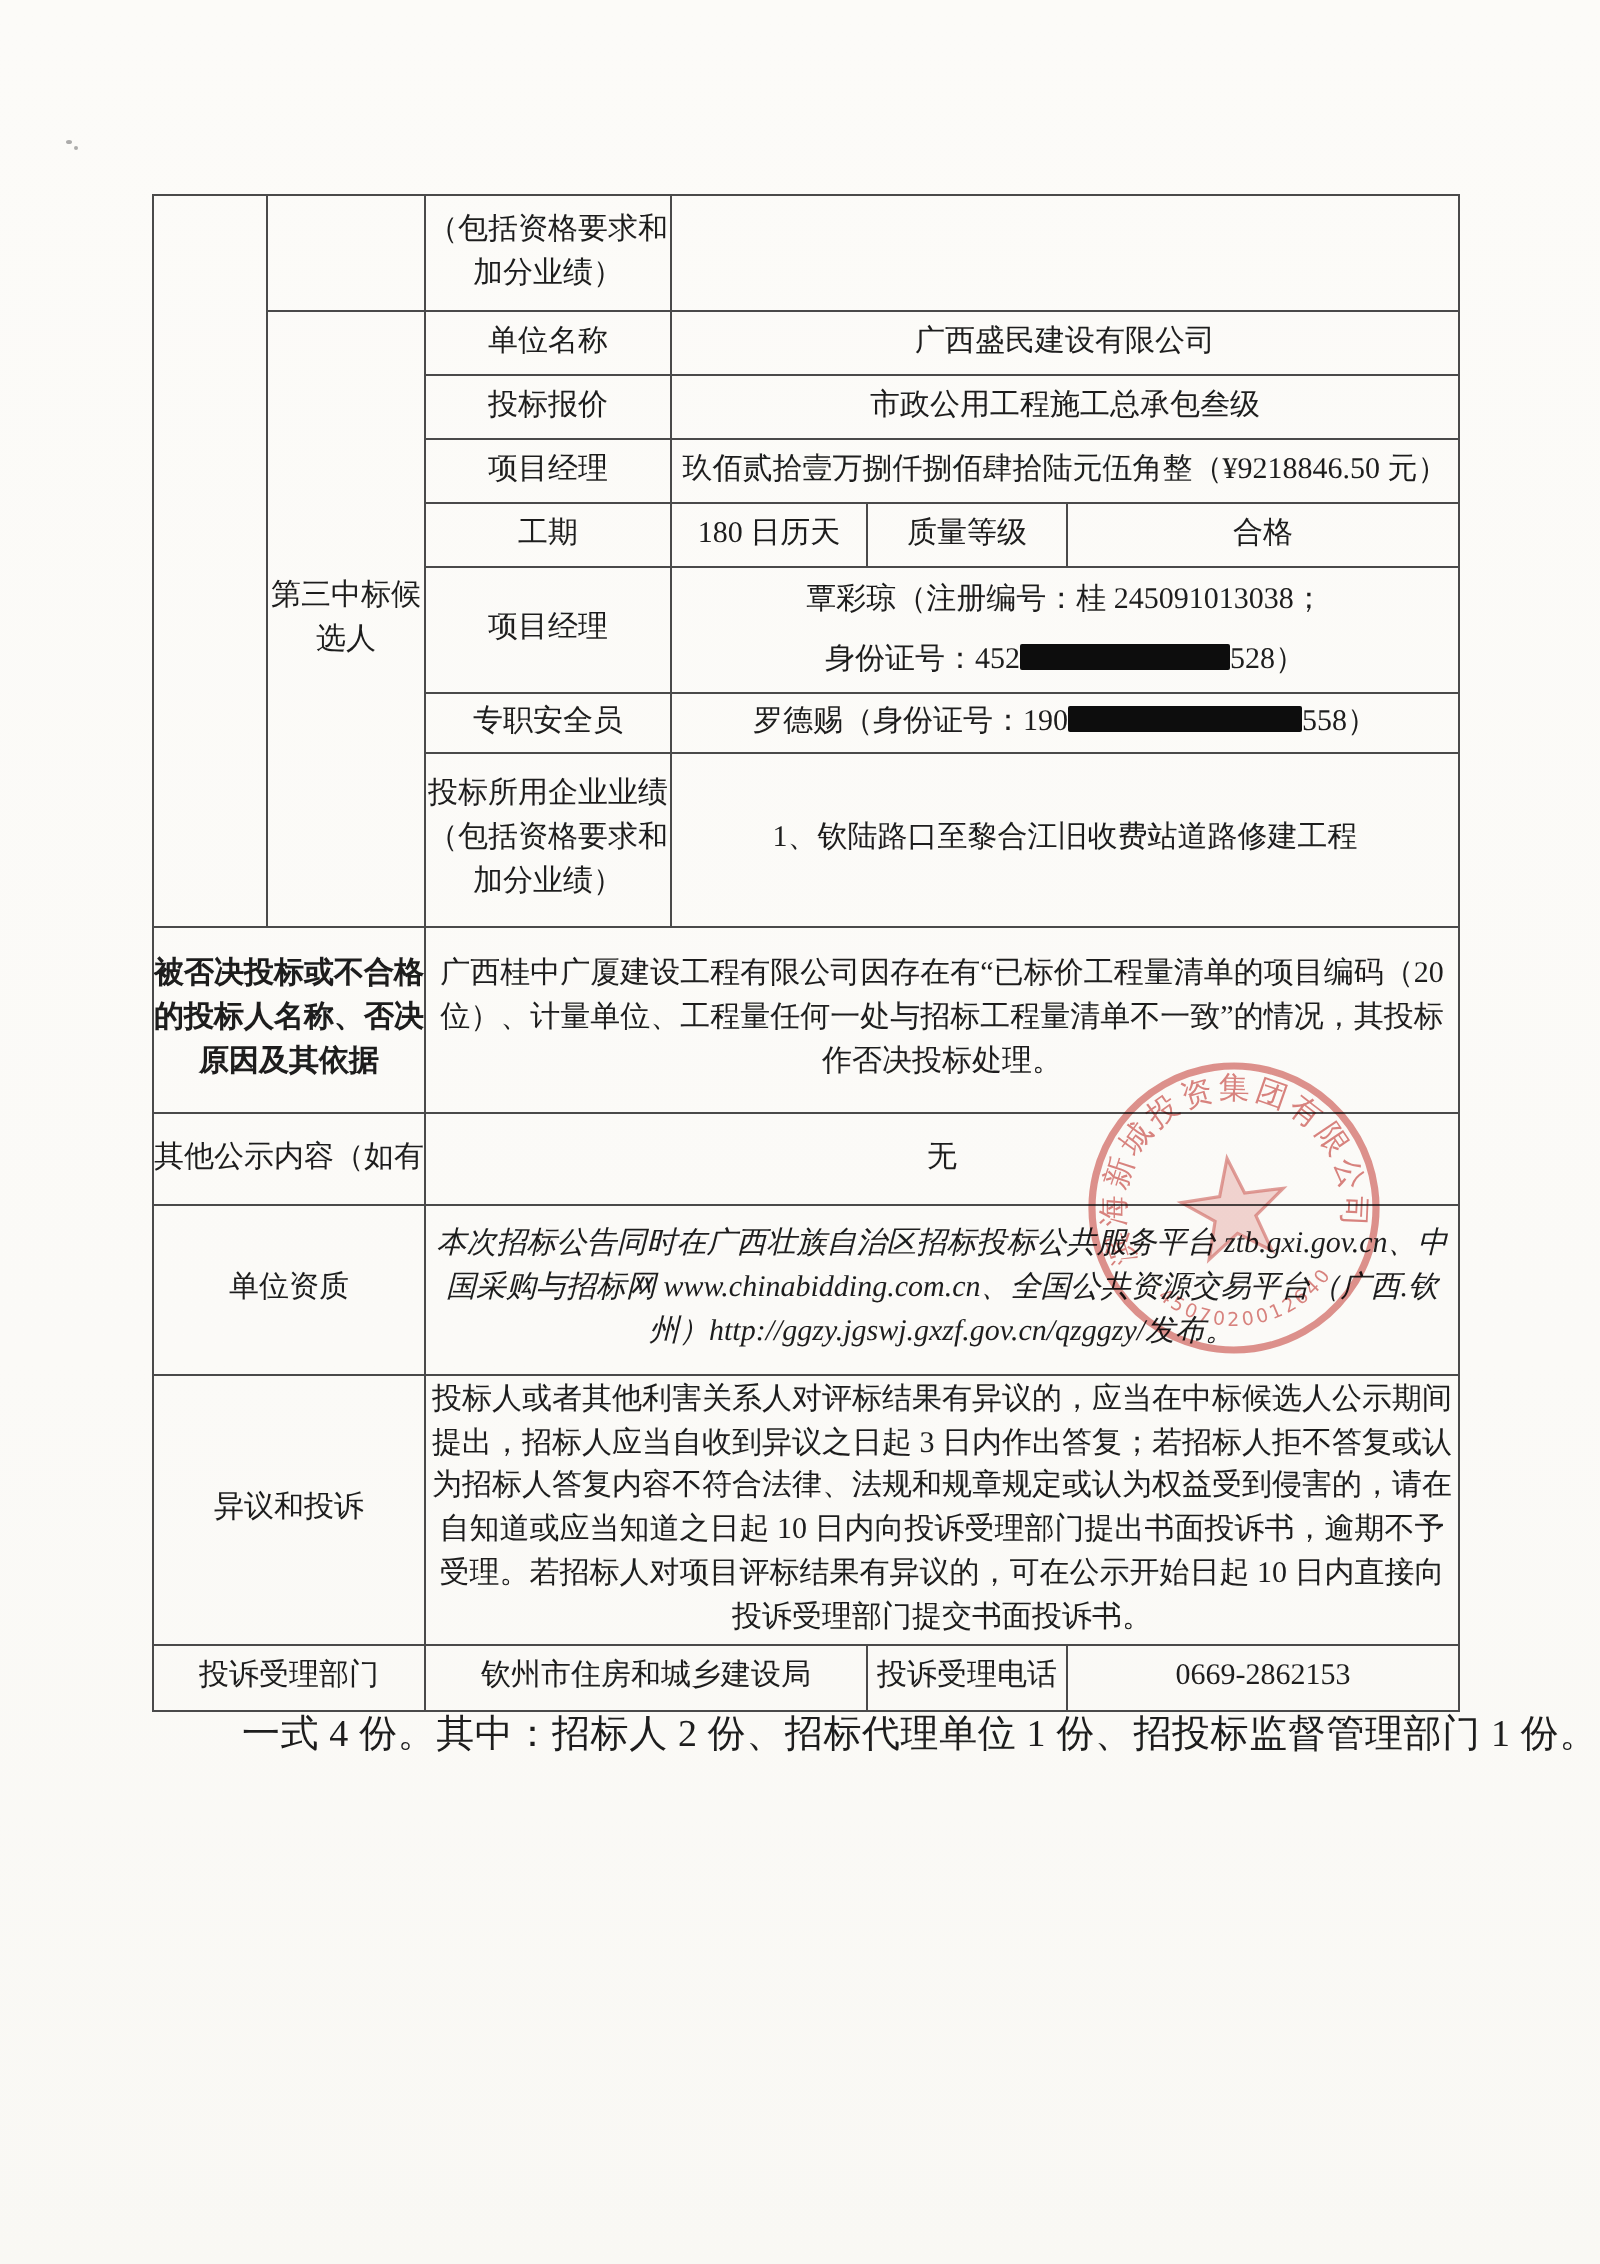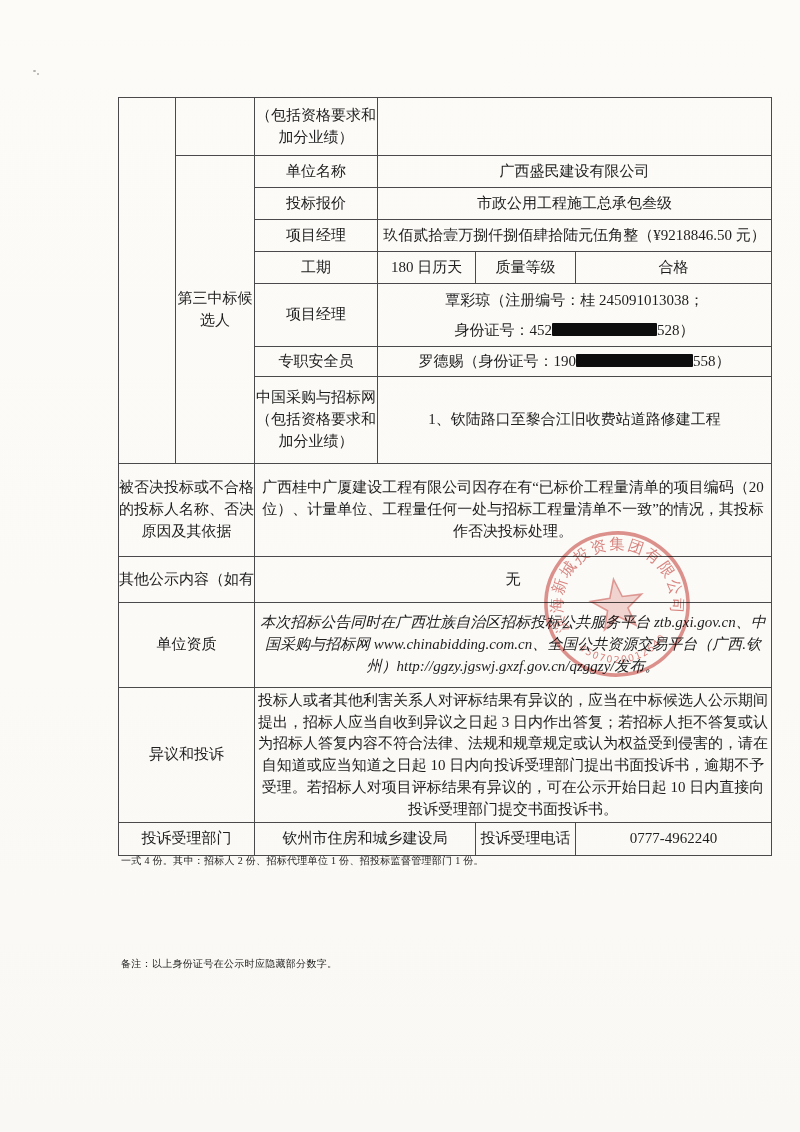--- a/index.html
+++ b/index.html
@@ -11,48 +11,47 @@
   }
   .page{position:absolute;inset:0;}
   .speck{position:absolute;border-radius:50%;background:#6c6c6c;opacity:.55;}
   .s1{left:33px;top:70px;width:3px;height:2px;}
   .s2{left:37px;top:73px;width:2px;height:2px;}
 
   table.doc{
     position:absolute;left:76px;top:97px;width:653px;
     border-collapse:collapse;table-layout:fixed;
     border:1.5px solid #3c3c3c;
-    margin-left:42px;
   }
   table.doc td{
     border:1px solid #4a4a4a;
     font-size:15px;line-height:1.45;
     text-align:center;vertical-align:middle;
     padding:0;overflow:hidden;
     word-break:break-all;
   }
   tr.h57 td{height:57px} tr.h31 td{height:31px} tr.h62 td{height:62px}
   tr.h29 td{height:29px} tr.h86 td{height:86px} tr.h92 td{height:92px}
   tr.h45 td{height:45px} tr.h84 td{height:84px} tr.h134 td{height:134px}
   tr.h32 td{height:32px}
 
   td.group{line-height:2.3;padding:0 9px;}
   td.lab{padding:0 1px;}
   td.lab2{line-height:27px;padding:0 1px;}
   td.lab3{line-height:28px;padding:0 1px;}
-  td.lab9{line-height:30px;padding:0 1px;}
+  td.lab9{line-height:30px;padding:0 1px;font-weight:bold;}
   td.small-lab{font-size:13.4px;white-space:nowrap;}
   td.left{text-align:left;padding:3px 8px;}
   td.just{text-align:justify;text-justify:inter-character;}
   td.lh30{line-height:30px;} td.lh28{line-height:28px;font-style:italic;} td.lh22{line-height:22px;padding:4px 8px;}
   .pm-line{line-height:30px;}
   .redact{display:inline-block;background:#0d0d0d;height:13px;vertical-align:-1px;border-radius:1px;}
   .w105{width:105px}.w117{width:117px}
 
-  .note{position:absolute;left:121px;font-size:10px;letter-spacing:.3px;}
+  .note{position:absolute;left:121px;font-size:19px;letter-spacing:.3px;}
   .note1{top:854px;}
   .note2{top:957px;}
 
   .stamp{
     position:absolute;left:517px;top:504px;width:200px;height:200px;
     mix-blend-mode:multiply;pointer-events:none;
     transform:rotate(-8deg);
   }
 </style>
 </head>
@@ -102,21 +101,21 @@
         <td colspan="3">
           <div class="pm-line">覃彩琼（注册编号：桂 245091013038；</div>
           <div class="pm-line"><span>身份证号：452</span><span class="redact w105"></span><span>528）</span></div>
         </td>
       </tr>
       <tr class="h29">
         <td class="lab">专职安全员</td>
         <td colspan="3"><span>罗德赐（身份证号：190</span><span class="redact w117"></span><span>558）</span></td>
       </tr>
       <tr class="h86">
-        <td class="lab lab3">中国采购与招标网（包括资格要求和加分业绩）</td>
+        <td class="lab lab3">投标所用企业业绩（包括资格要求和加分业绩）</td>
         <td colspan="3" class="left">1、钦陆路口至黎合江旧收费站道路修建工程</td>
       </tr>
       <tr class="h92">
         <td colspan="2" class="lab lab9">被否决投标或不合格的投标人名称、否决原因及其依据</td>
         <td colspan="4" class="left just lh30">广西桂中广厦建设工程有限公司因存在有“已标价工程量清单的项目编码（20 位）、计量单位、工程量任何一处与招标工程量清单不一致”的情况，其投标作否决投标处理。</td>
       </tr>
       <tr class="h45">
         <td colspan="2" class="lab small-lab">其他公示内容（如有）</td>
         <td colspan="4">无</td>
       </tr>
@@ -125,27 +124,26 @@
         <td colspan="4" class="left just lh28">本次招标公告同时在广西壮族自治区招标投标公共服务平台 ztb.gxi.gov.cn、中国采购与招标网 www.chinabidding.com.cn、全国公共资源交易平台（广西.钦州）http://ggzy.jgswj.gxzf.gov.cn/qzggzy/发布。</td>
       </tr>
       <tr class="h134">
         <td colspan="2" class="lab">异议和投诉</td>
         <td colspan="4" class="left just lh22">投标人或者其他利害关系人对评标结果有异议的，应当在中标候选人公示期间提出，招标人应当自收到异议之日起 3 日内作出答复；若招标人拒不答复或认为招标人答复内容不符合法律、法规和规章规定或认为权益受到侵害的，请在自知道或应当知道之日起 10 日内向投诉受理部门提出书面投诉书，逾期不予受理。若招标人对项目评标结果有异议的，可在公示开始日起 10 日内直接向投诉受理部门提交书面投诉书。</td>
       </tr>
       <tr class="h32">
         <td colspan="2" class="lab">投诉受理部门</td>
         <td colspan="2">钦州市住房和城乡建设局</td>
         <td>投诉受理电话</td>
-        <td>0777-4962240</td>
+        <td>0669-2862153</td>
       </tr>
     </tbody>
   </table>
 
   <div class="note note1">一式 4 份。其中：招标人 2 份、招标代理单位 1 份、招投标监督管理部门 1 份。</div>
-  <div class="note note2">备注：以上身份证号在公示时应隐藏部分数字。</div>
 
   <svg class="stamp" viewBox="0 0 200 200">
     <g opacity="0.72">
       <circle cx="100" cy="100" r="71" fill="none" stroke="#c9453f" stroke-width="3.6" stroke-opacity="0.8"></circle>
       <path id="sealTopArc" d="M 48.3,118.8 A 55,55 0 1 1 151.7,118.8" fill="none"></path>
       <path id="sealBottomArc" d="M 51.7,133.8 A 59,59 0 0 0 148.3,133.8" fill="none"></path>
       <path d="M 100,75 L 106.3,93.3 L 125.7,93.7 L 110.3,105.3 L 115.9,123.8 L 100,112.8 L 84.1,123.8 L 89.7,105.3 L 74.3,93.7 L 93.7,93.3 Z" fill="#c9453f" fill-opacity="0.3" stroke="#c9453f" stroke-opacity="0.7" stroke-width="1.6"></path>
       <text font-size="15.5" letter-spacing="2" fill="#c9453f" fill-opacity="0.9" font-family="Liberation Serif, DejaVu Serif, serif">
         <textPath href="#sealTopArc" startOffset="50%" text-anchor="middle">滨海新城投资集团有限公司</textPath>
       </text>

